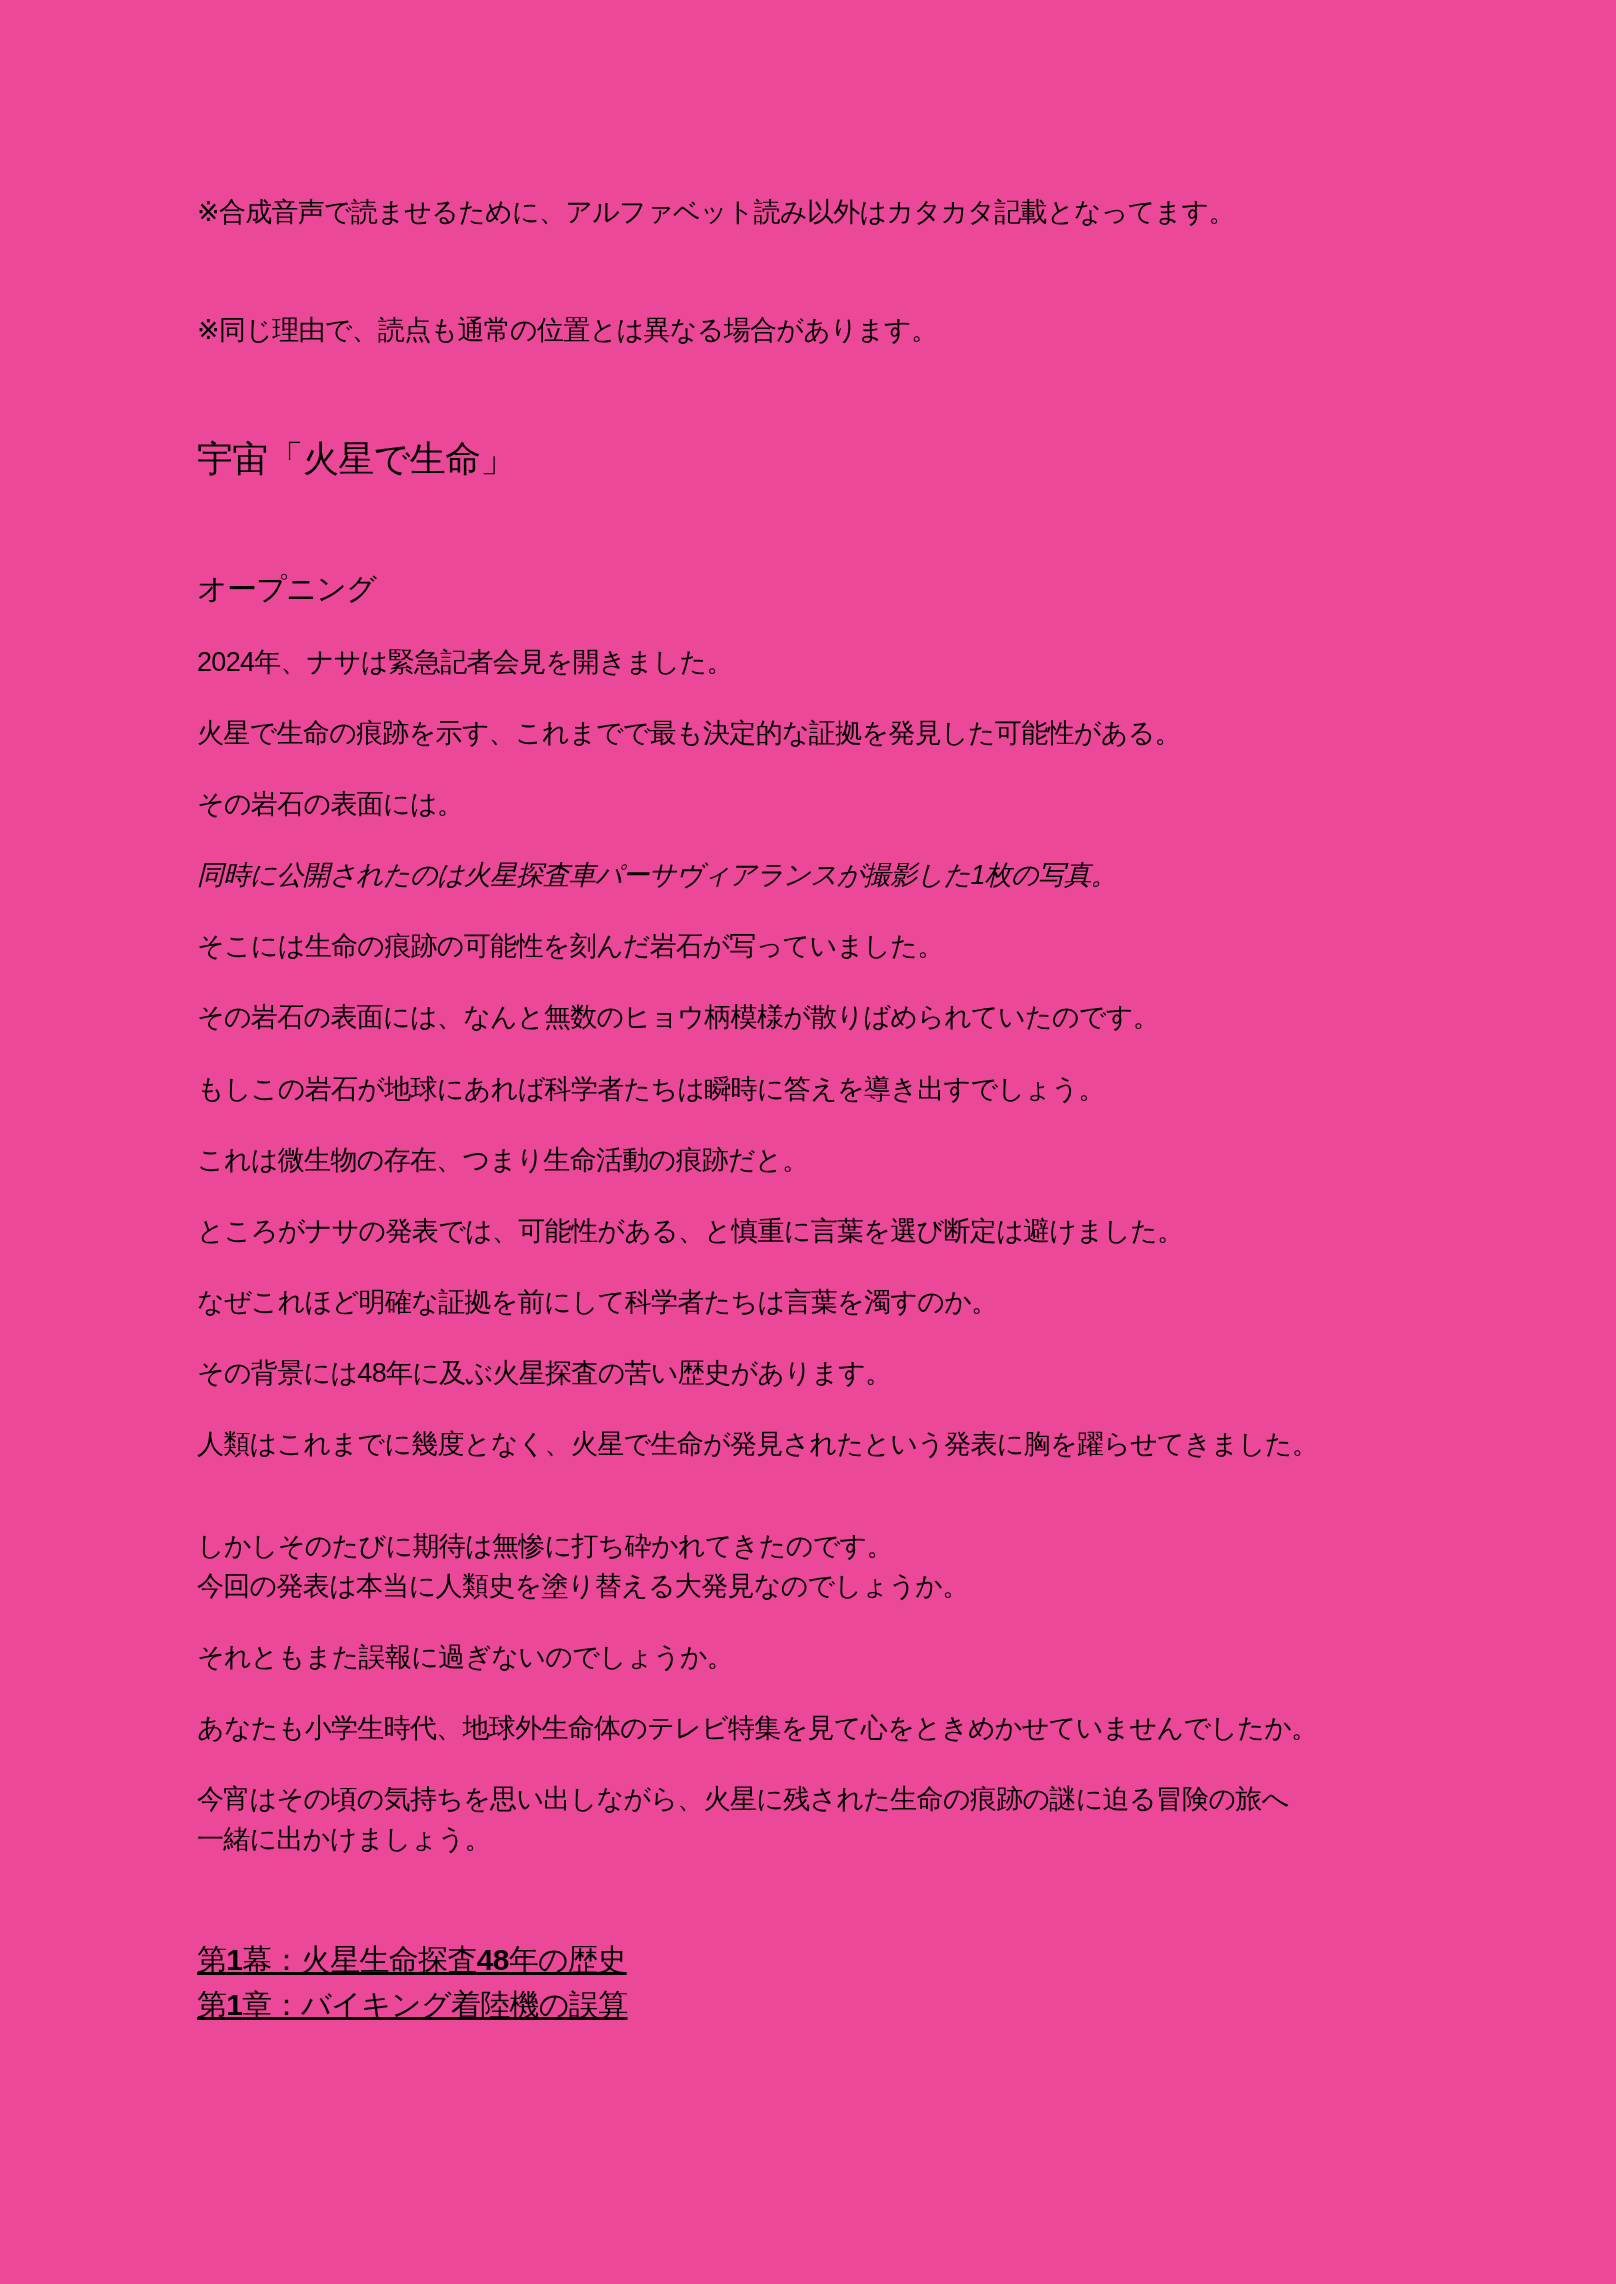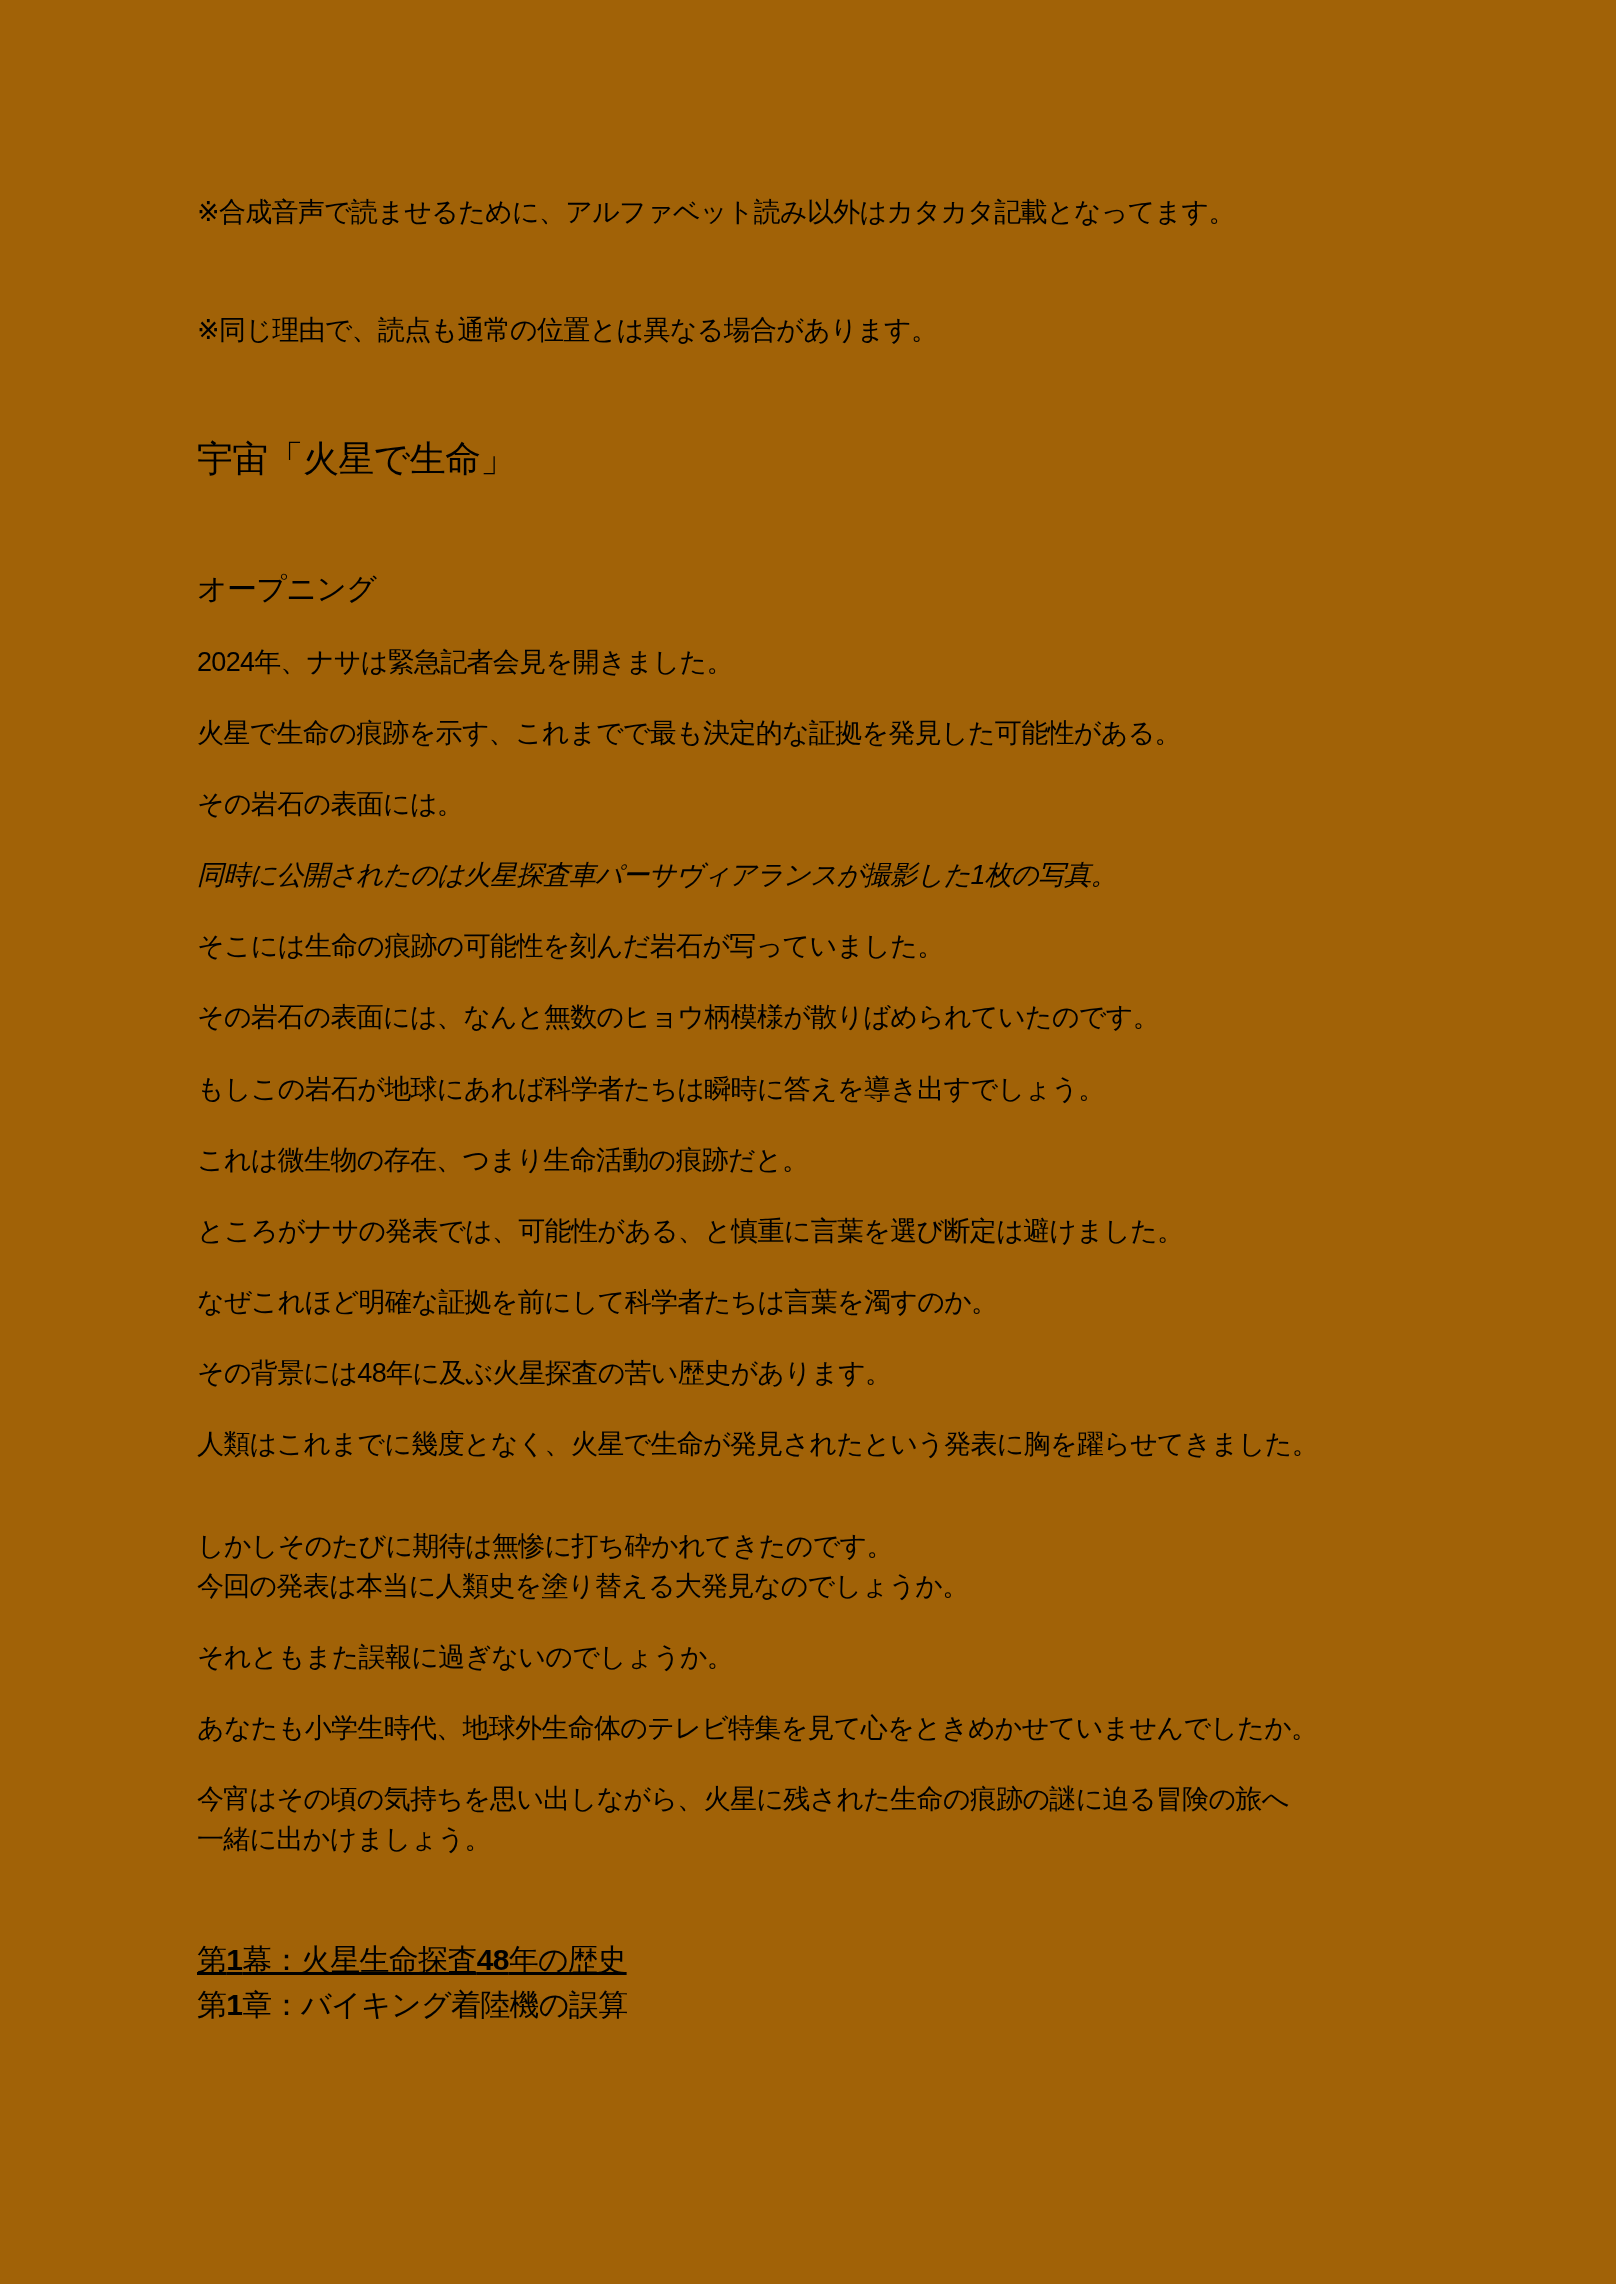--- a/index.html
+++ b/index.html
@@ -14,21 +14,21 @@
       overflow: hidden;
       font-family: "Liberation Sans", "DejaVu Sans", sans-serif;
       color: #000000;
     }
     .page {
       position: absolute;
       left: 0;
       top: 0;
       width: 1617px;
       height: 2284px;
-      background: #a16207;
+      background: #ec4899;
     }
     .line {
       position: absolute;
       left: 197px;
       white-space: nowrap;
       font-size: 27px;
       line-height: 36px;
       letter-spacing: -0.7px;
     }
     .title {
@@ -75,18 +75,18 @@
   <div class="line" style="top:1568px;">今回の発表は本当に人類史を塗り替える大発見なのでしょうか。</div>
   <div class="line" style="top:1639px;">それともまた誤報に過ぎないのでしょうか。</div>
   <div class="line" style="top:1710px;">あなたも小学生時代、地球外生命体のテレビ特集を見て心をときめかせていませんでしたか。</div>
 
   <div class="line" style="top:1781px;">今宵はその頃の気持ちを思い出しながら、火星に残された生命の痕跡の謎に迫る冒険の旅へ</div>
   <div class="line" style="top:1821px;">一緒に出かけましょう。</div>
 
   <div class="line chapter" style="top:1941px;text-decoration:underline;">
     <span>第</span><b>1</b><span>幕：火星生命探査</span><b>48</b><span>年の歴史</span>
   </div>
-  <div class="line chapter" style="top:1986px;">
+  <div class="line chapter" style="top:1986px;text-decoration:underline;">
     <span>第</span><b>1</b><span>章：バイキング着陸機の誤算</span>
   </div>
 
 </div>
 
 
 </body></html>

